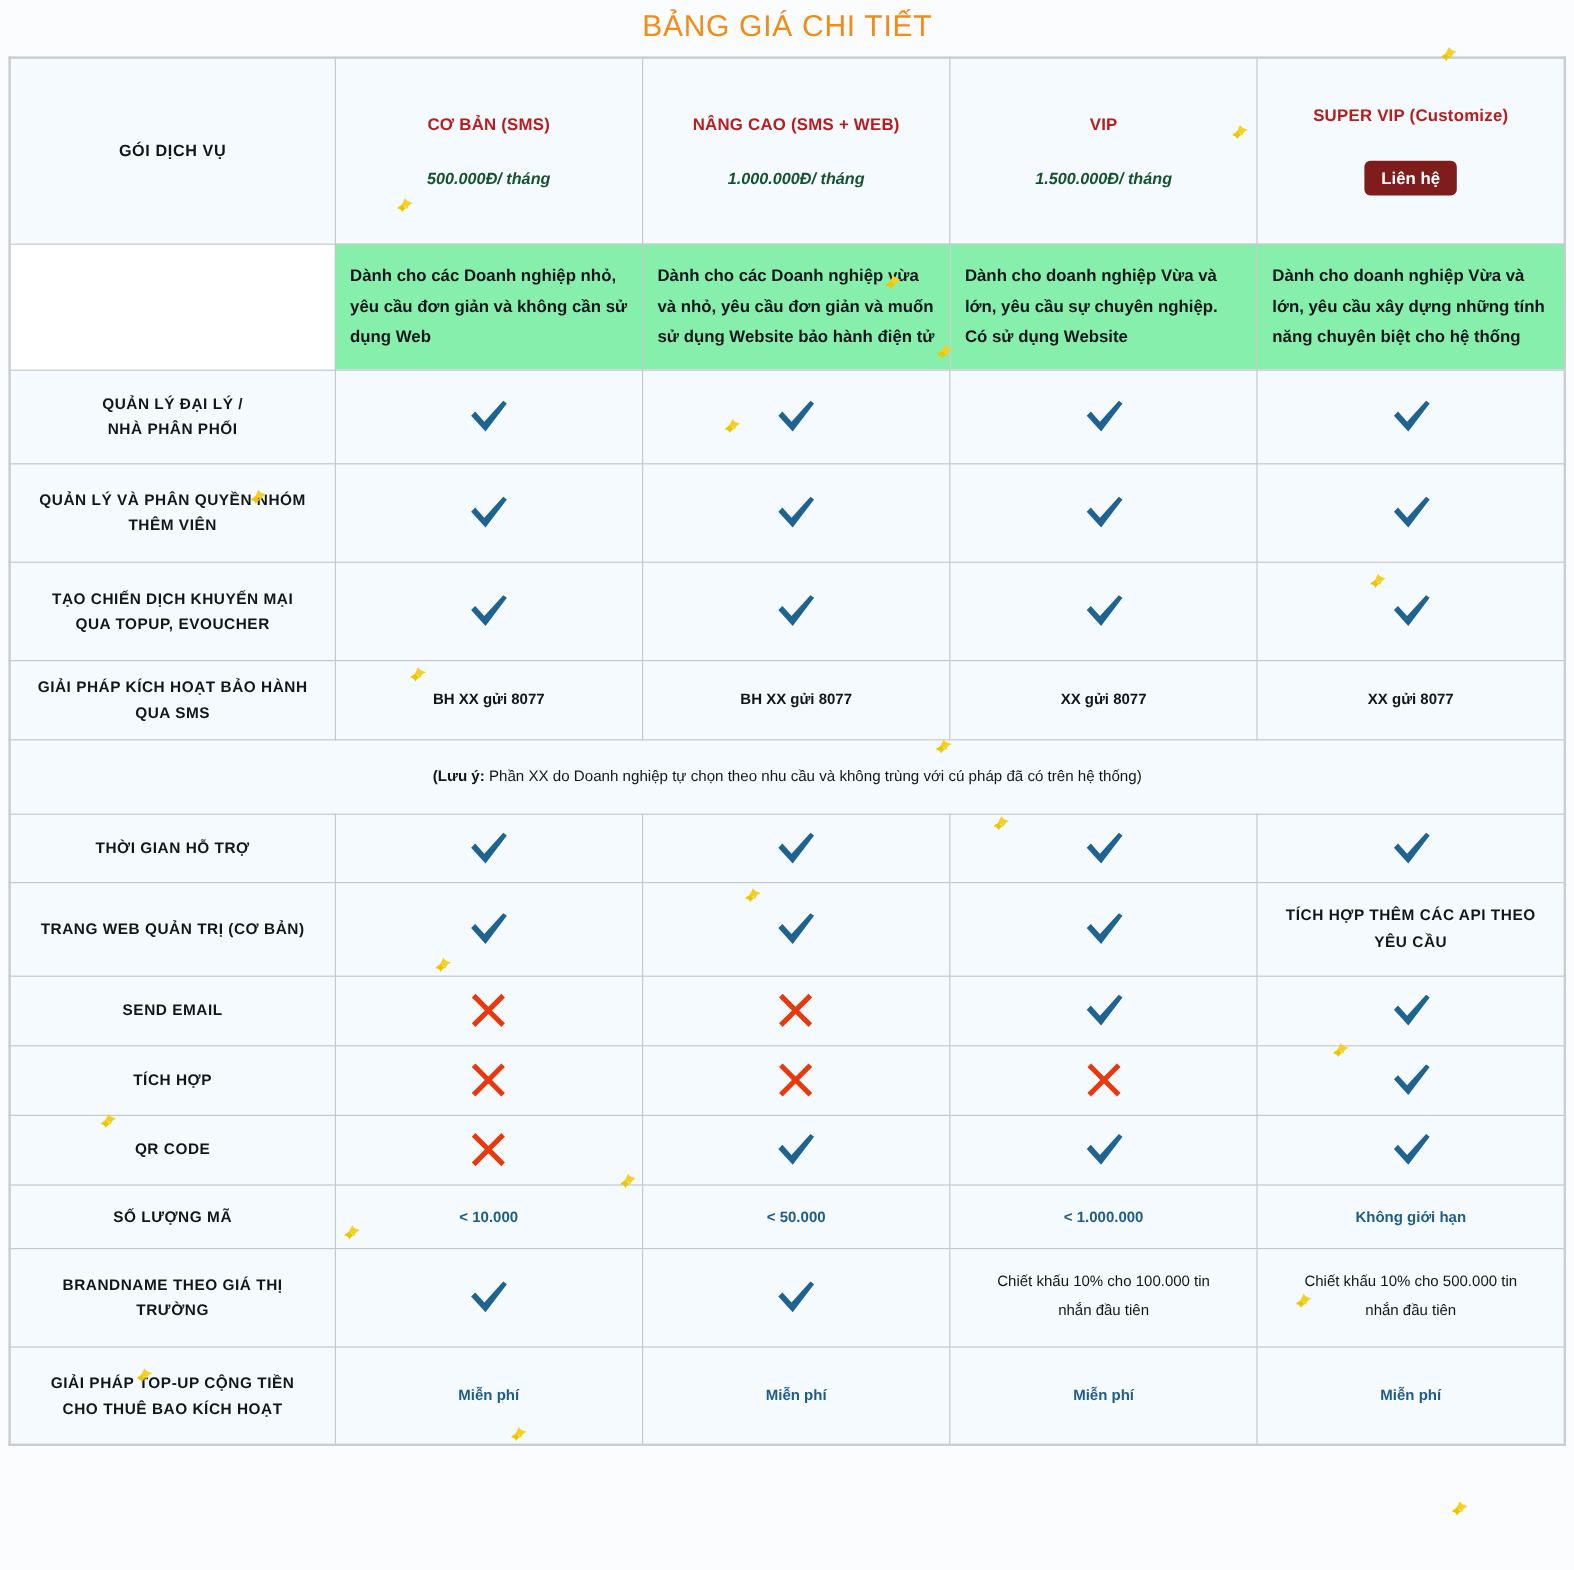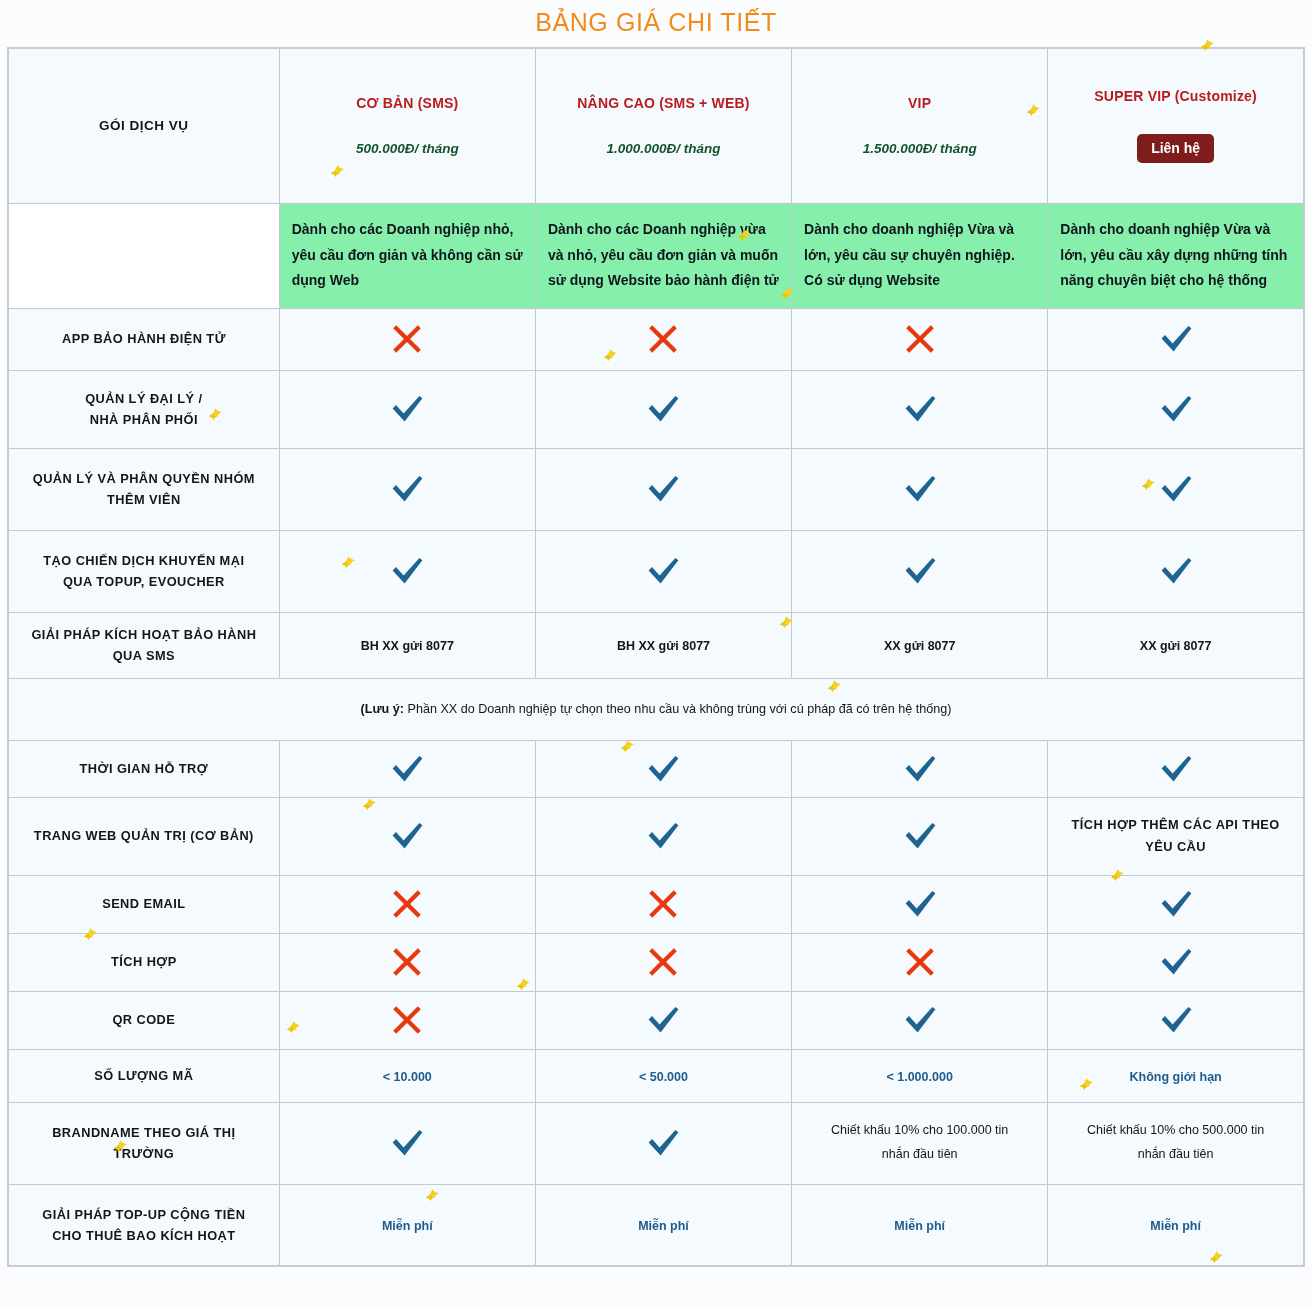--- a/index.html
+++ b/index.html
@@ -176,35 +176,20 @@
             <div><button class="contact-btn">Liên hệ</button></div>
           </td>
         </tr>
         <tr class="desc-row">
           <td class="blank"></td>
           <td class="desc">Dành cho các Doanh nghiệp nhỏ, yêu cầu đơn giản và không cần sử dụng Web</td>
           <td class="desc">Dành cho các Doanh nghiệp vừa và nhỏ, yêu cầu đơn giản và muốn sử dụng Website bảo hành điện tử</td>
           <td class="desc">Dành cho doanh nghiệp Vừa và lớn, yêu cầu sự chuyên nghiệp. Có sử dụng Website</td>
           <td class="desc">Dành cho doanh nghiệp Vừa và lớn, yêu cầu xây dựng những tính năng chuyên biệt cho hệ thống</td>
         </tr>
-        <tr style="height:62px">
-          <td class="feat-label"><span>APP BẢO HÀNH ĐIỆN TỬ</span></td>
-          <td><span class="mark"><svg width="32" height="32" viewBox="0 0 32 32" aria-hidden="true">
-                <path d="M5.2 2.2 L16 13.0 L26.8 2.2 L29.8 5.2 L19.0 16.0 L29.8 26.8 L26.8 29.8 L16 19.0 L5.2 29.8 L2.2 26.8 L13.0 16.0 L2.2 5.2 Z" fill="#e8380d"></path>
-              </svg></span></td>
-          <td><span class="mark"><svg width="32" height="32" viewBox="0 0 32 32" aria-hidden="true">
-                <path d="M5.2 2.2 L16 13.0 L26.8 2.2 L29.8 5.2 L19.0 16.0 L29.8 26.8 L26.8 29.8 L16 19.0 L5.2 29.8 L2.2 26.8 L13.0 16.0 L2.2 5.2 Z" fill="#e8380d"></path>
-              </svg></span></td>
-          <td><span class="mark"><svg width="32" height="32" viewBox="0 0 32 32" aria-hidden="true">
-                <path d="M5.2 2.2 L16 13.0 L26.8 2.2 L29.8 5.2 L19.0 16.0 L29.8 26.8 L26.8 29.8 L16 19.0 L5.2 29.8 L2.2 26.8 L13.0 16.0 L2.2 5.2 Z" fill="#e8380d"></path>
-              </svg></span></td>
-          <td><span class="mark"><svg width="34" height="30" viewBox="0 0 34 30" aria-hidden="true">
-                <path d="M2.6 14.4 L6.0 11.0 L13.6 19.4 L29.4 2.0 L32.4 4.2 L14.6 27.6 Z" fill="#1f6490"></path>
-              </svg></span></td>
-        </tr>
         <tr style="height:78px">
           <td class="feat-label"><span>QUẢN LÝ ĐẠI LÝ /</span><br><span>NHÀ PHÂN PHỐI</span></td>
           <td><span class="mark"><svg width="34" height="30" viewBox="0 0 34 30" aria-hidden="true">
                 <path d="M2.6 14.4 L6.0 11.0 L13.6 19.4 L29.4 2.0 L32.4 4.2 L14.6 27.6 Z" fill="#1f6490"></path>
               </svg></span></td>
           <td><span class="mark"><svg width="34" height="30" viewBox="0 0 34 30" aria-hidden="true">
                 <path d="M2.6 14.4 L6.0 11.0 L13.6 19.4 L29.4 2.0 L32.4 4.2 L14.6 27.6 Z" fill="#1f6490"></path>
               </svg></span></td>
           <td><span class="mark"><svg width="34" height="30" viewBox="0 0 34 30" aria-hidden="true">
                 <path d="M2.6 14.4 L6.0 11.0 L13.6 19.4 L29.4 2.0 L32.4 4.2 L14.6 27.6 Z" fill="#1f6490"></path>

